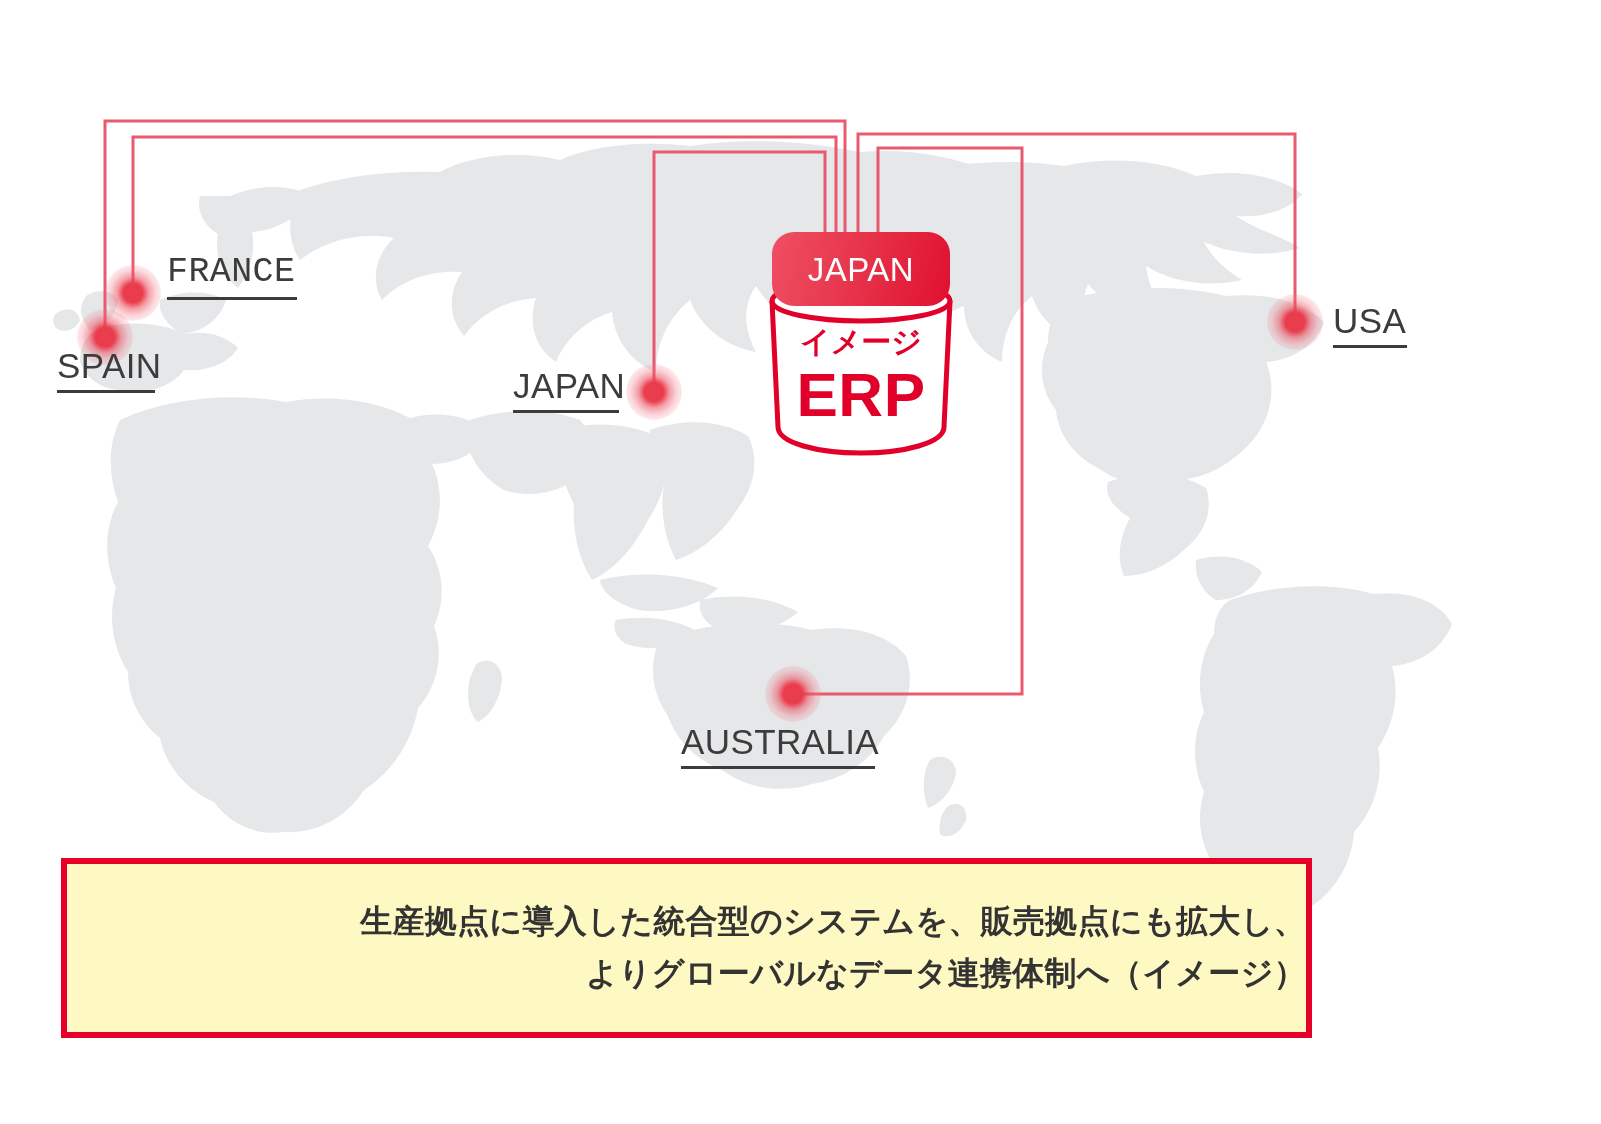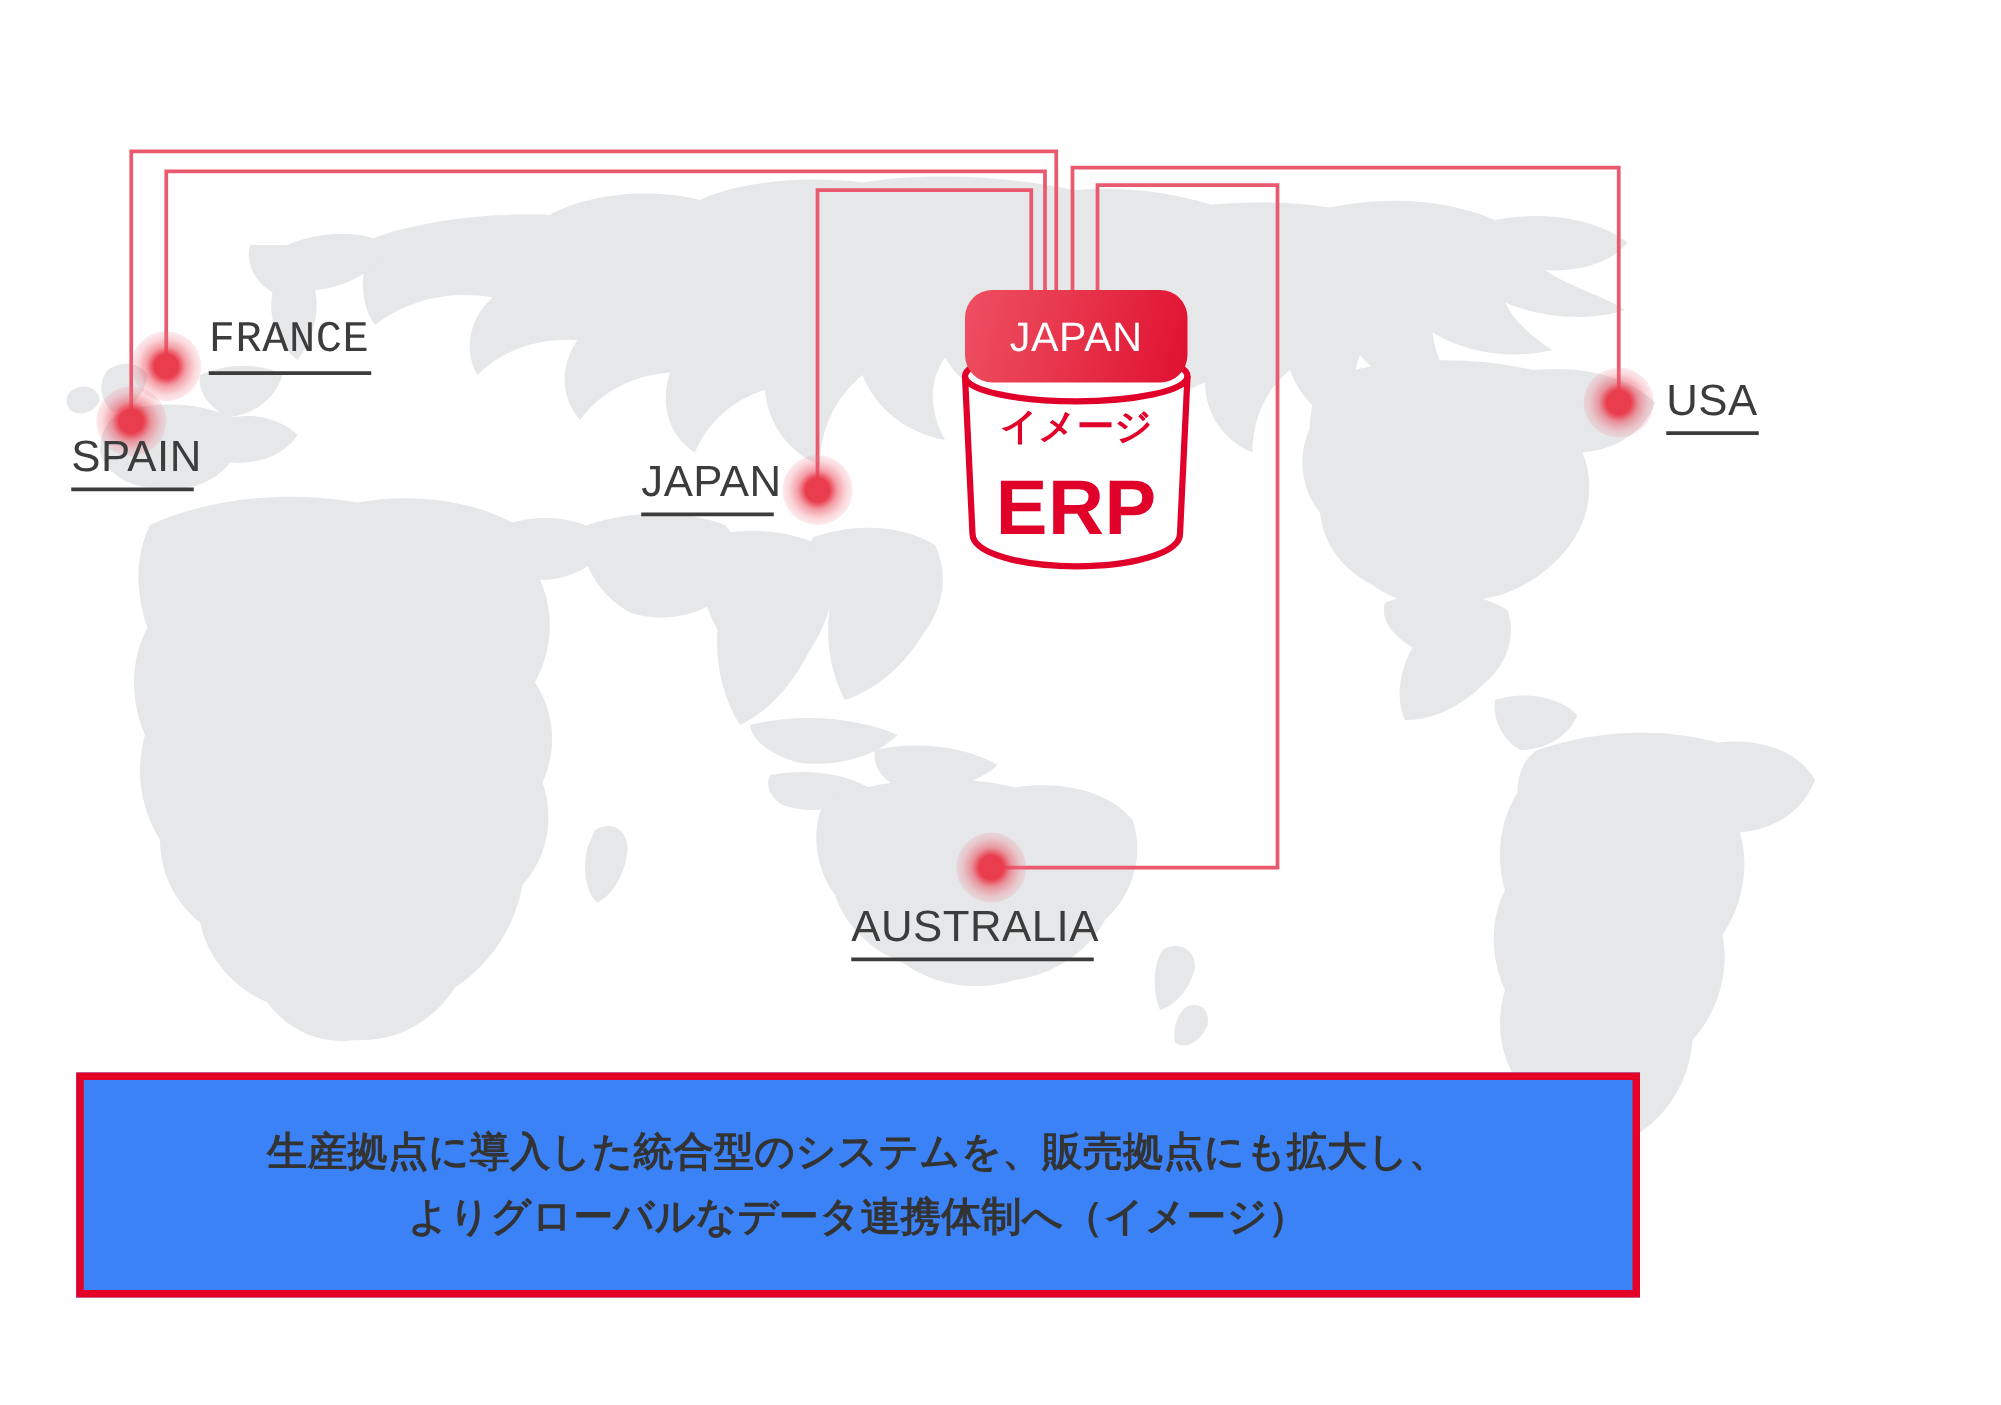--- a/index.html
+++ b/index.html
@@ -62,30 +62,30 @@
   #cyl-text{
     position:absolute;left:0;top:95px;width:206px;text-align:center;z-index:4;
     pointer-events:none;
   }
   #cyl-text .jp{
     display:block;color:#e1002a;font-size:30px;font-weight:700;
     line-height:1;letter-spacing:0px;
   }
   #cyl-text .erp{
     display:block;color:#e1002a;font-size:62px;font-weight:700;
-    line-height:1.02;margin-top:18px;letter-spacing:.5px;
+    line-height:1.02;margin-top:6px;letter-spacing:.5px;
   }
 
   
   #caption{
     position:absolute;left:61px;top:858px;width:1251px;height:180px;
-    background:#3b82f6;
+    background:#fef9c3;
     border:6px solid #e50027;
     box-sizing:border-box;
-    display:flex;align-items:center;justify-content:center;
+    display:flex;align-items:flex-end;justify-content:center;
     flex-direction:column;
   }
   #caption .line{
     color:#333333;font-size:32px;line-height:1.62;text-align:center;
     letter-spacing:.3px;font-weight:700;
   }
 </style>
 </head>
 <body>
 

